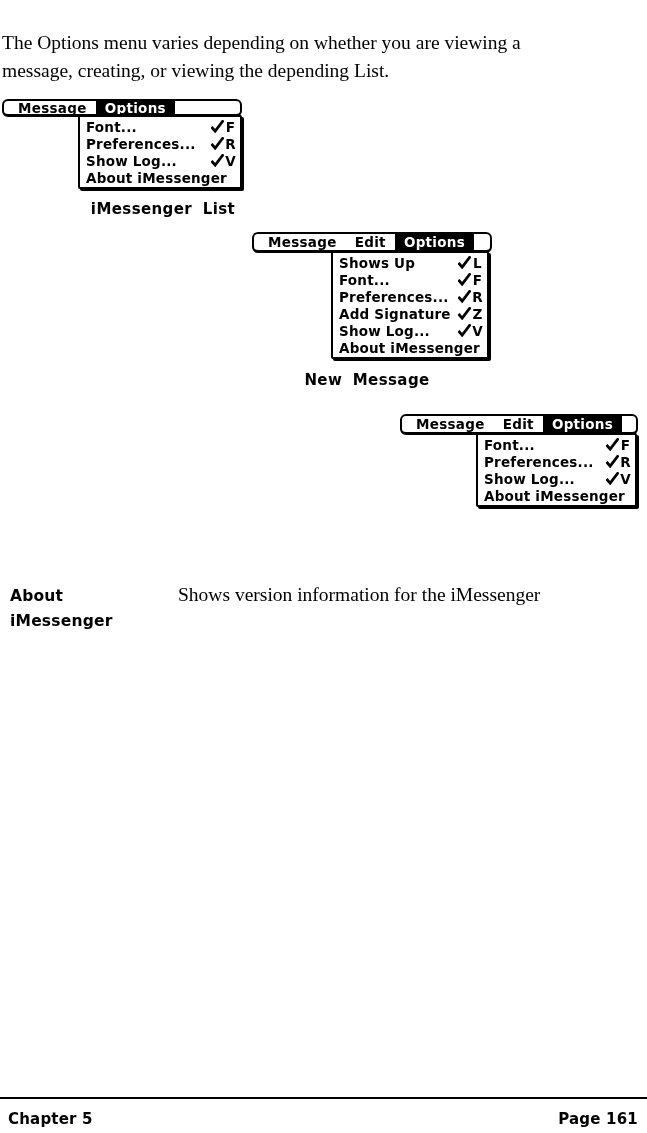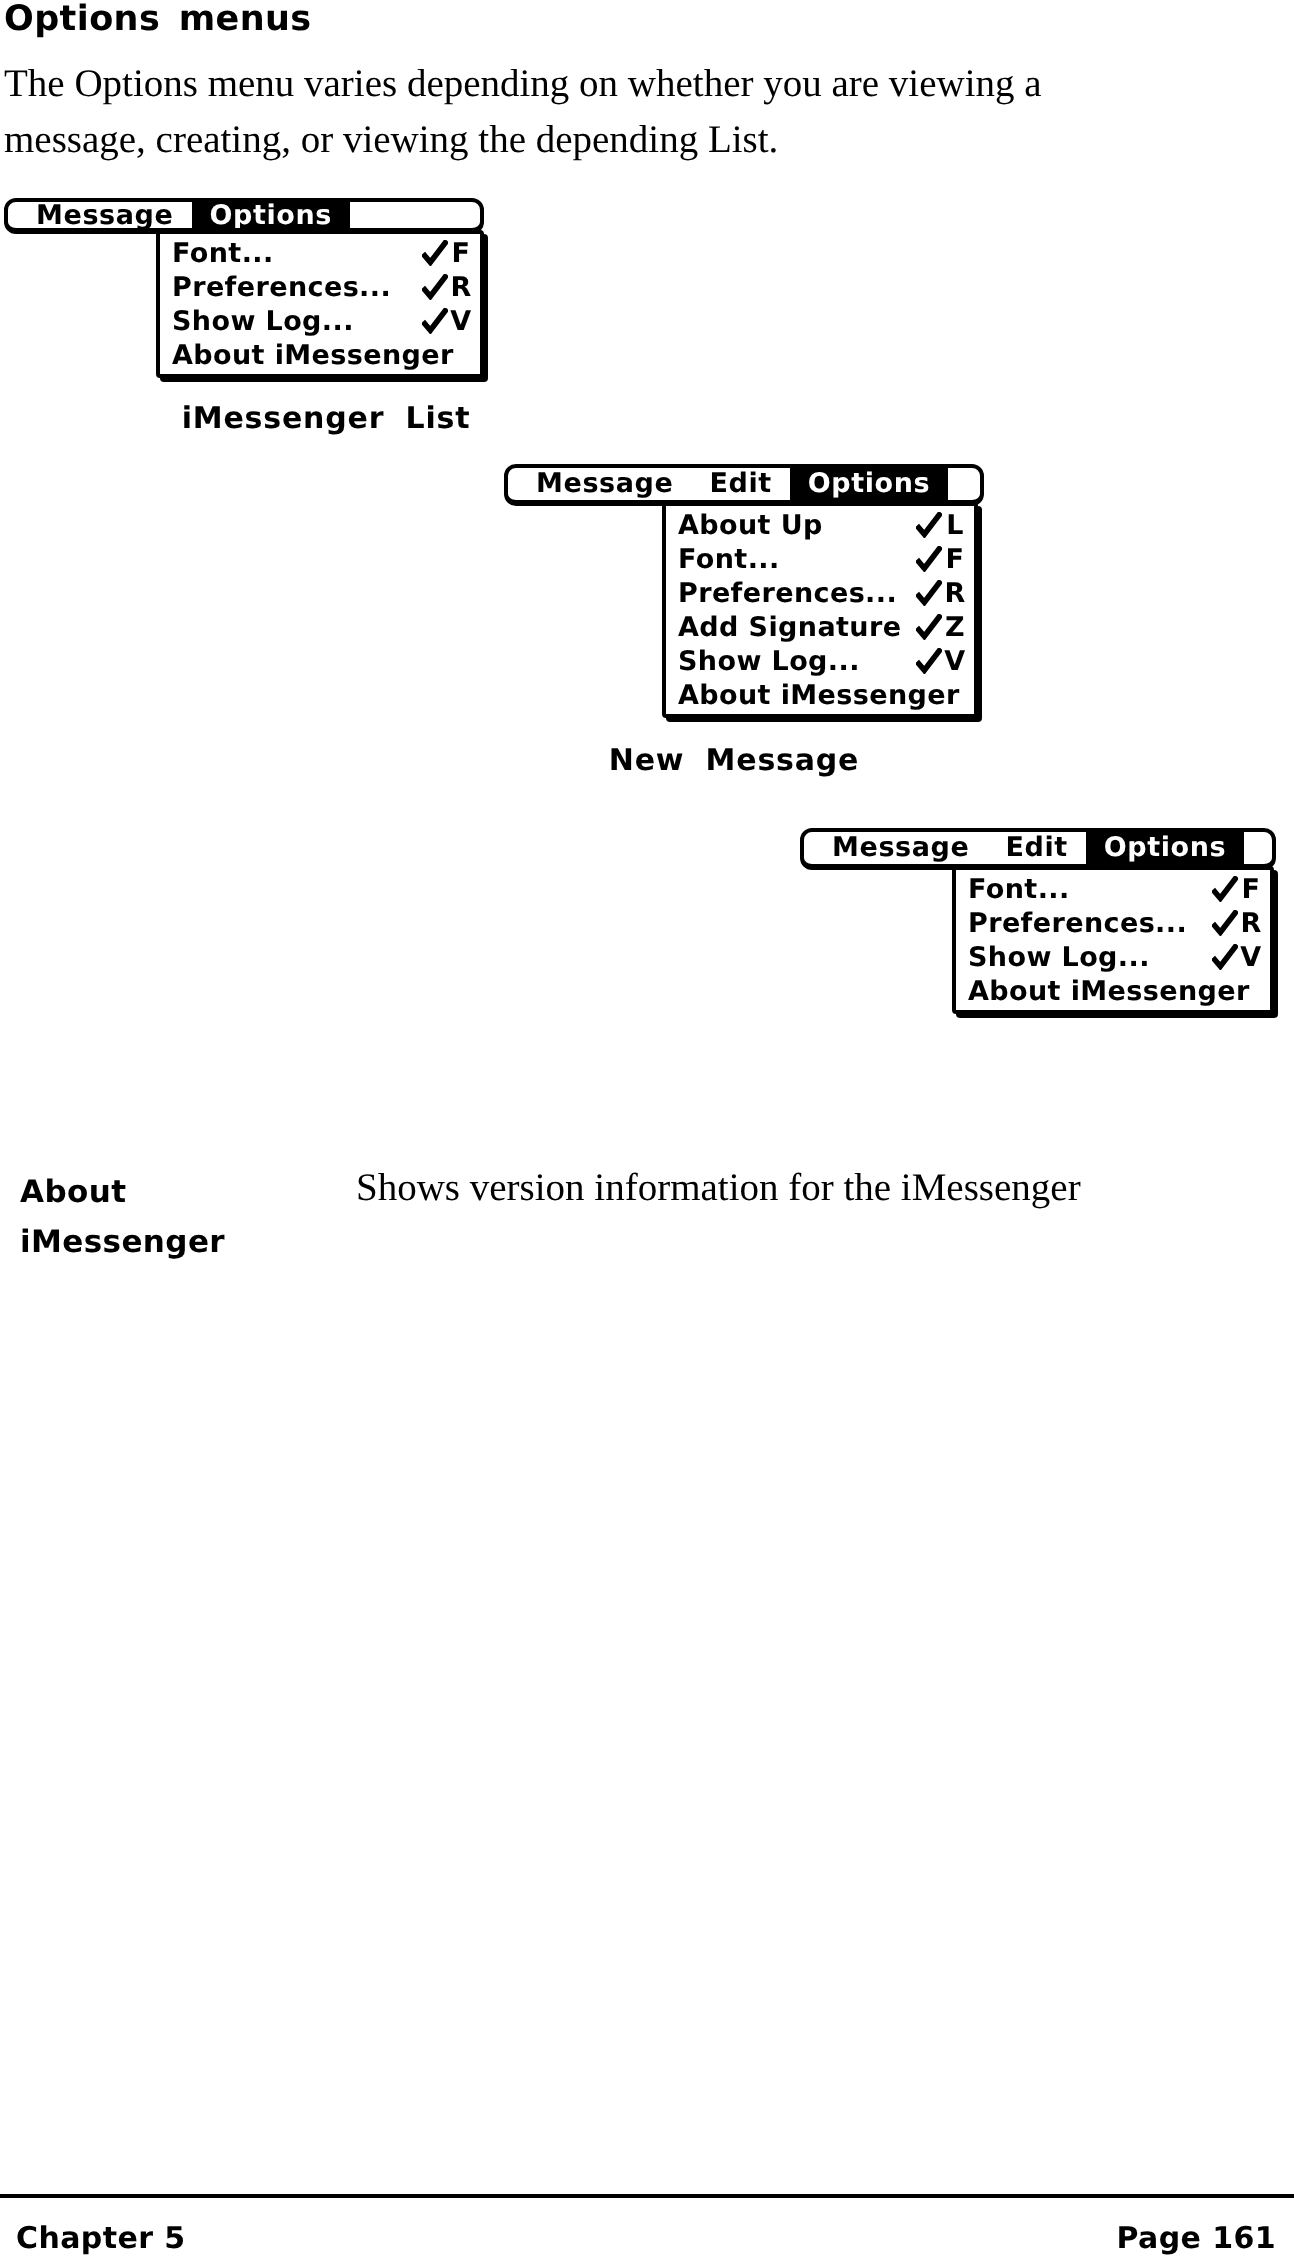--- a/index.html
+++ b/index.html
@@ -70,21 +70,20 @@
   .footer-left, .footer-right {
     position:absolute; top:1110px; font:bold 15px "DejaVu Sans", sans-serif; letter-spacing:.2px;
   }
   .footer-left { left:8px; } .footer-right { right:9px; }
 </style>
 </head>
 <body>
 
 <div class="page">
 
-  <h1 class="section-title">Options menus</h1>
 
   <div class="intro">
     <div>The Options menu varies depending on whether you are viewing a</div>
     <div>message, creating, or viewing the depending List.</div>
   </div>
 
   <div class="palm" id="menu1">
     <div class="pbar">
       <span class="mitem">Message</span>
       <span class="mitem sel">Options</span>
@@ -125,21 +124,21 @@
   <div class="fig-caption" id="cap1">iMessenger List</div>
 
   <div class="palm" id="menu2">
     <div class="pbar">
       <span class="mitem">Message</span>
       <span class="mitem">Edit</span>
       <span class="mitem sel">Options</span>
     </div>
     <div class="pdrop">
       <div class="prow">
-        <span>About Up</span>
+        <span>Shows Up</span>
         <span class="sc">
           <svg viewBox="0 0 14 14">
               <path d="M1.5 8.5 L4.5 12 L12.5 1.5" fill="none" stroke="#000" stroke-width="3" stroke-linecap="square"></path>
             </svg>
           <span class="letter">L</span>
         </span>
       </div>
       <div class="prow">
         <span>Font...</span>
         <span class="sc">

